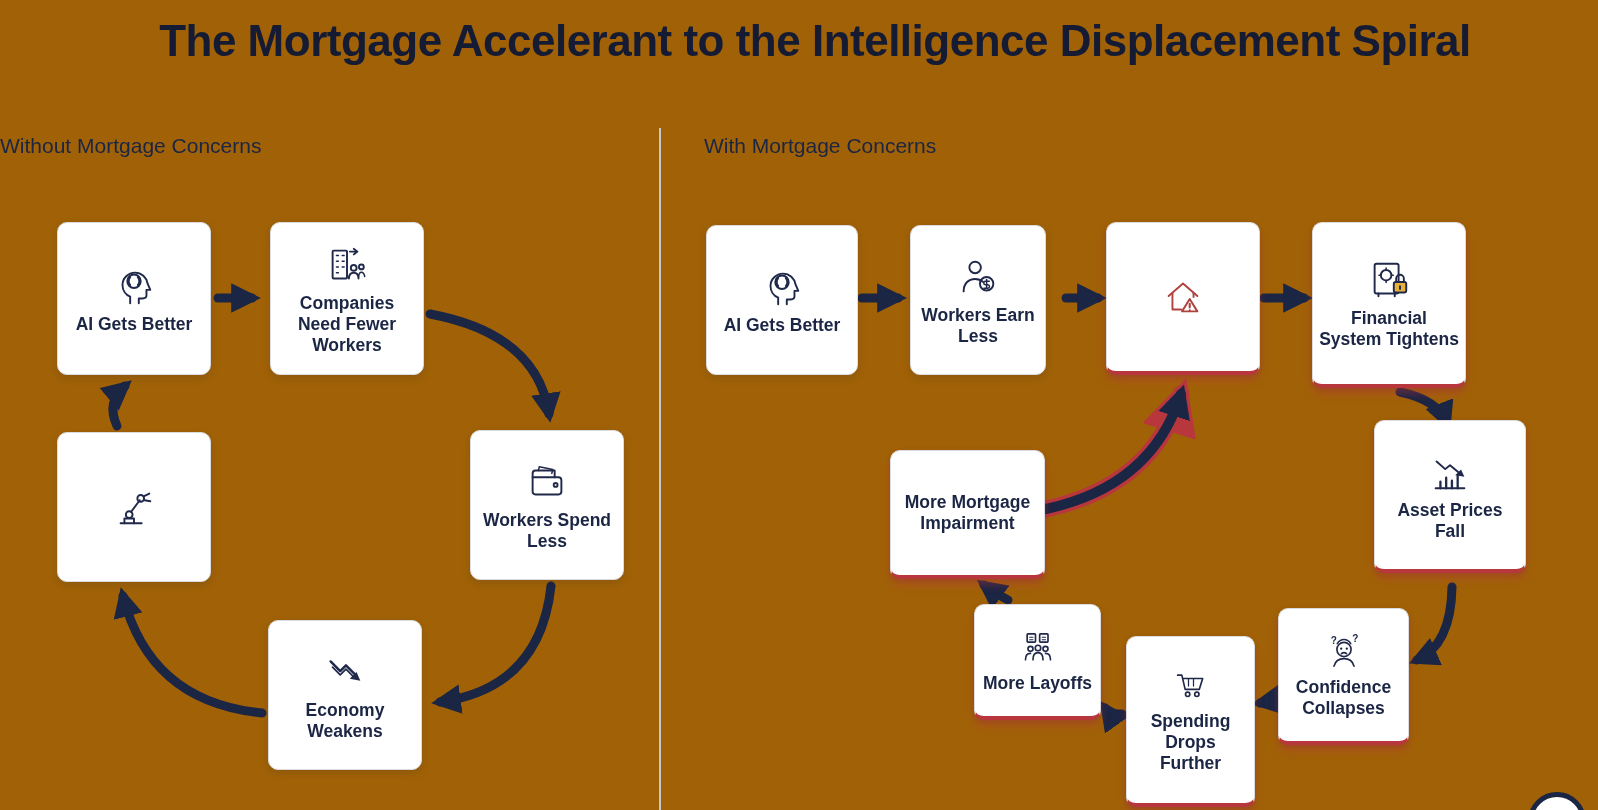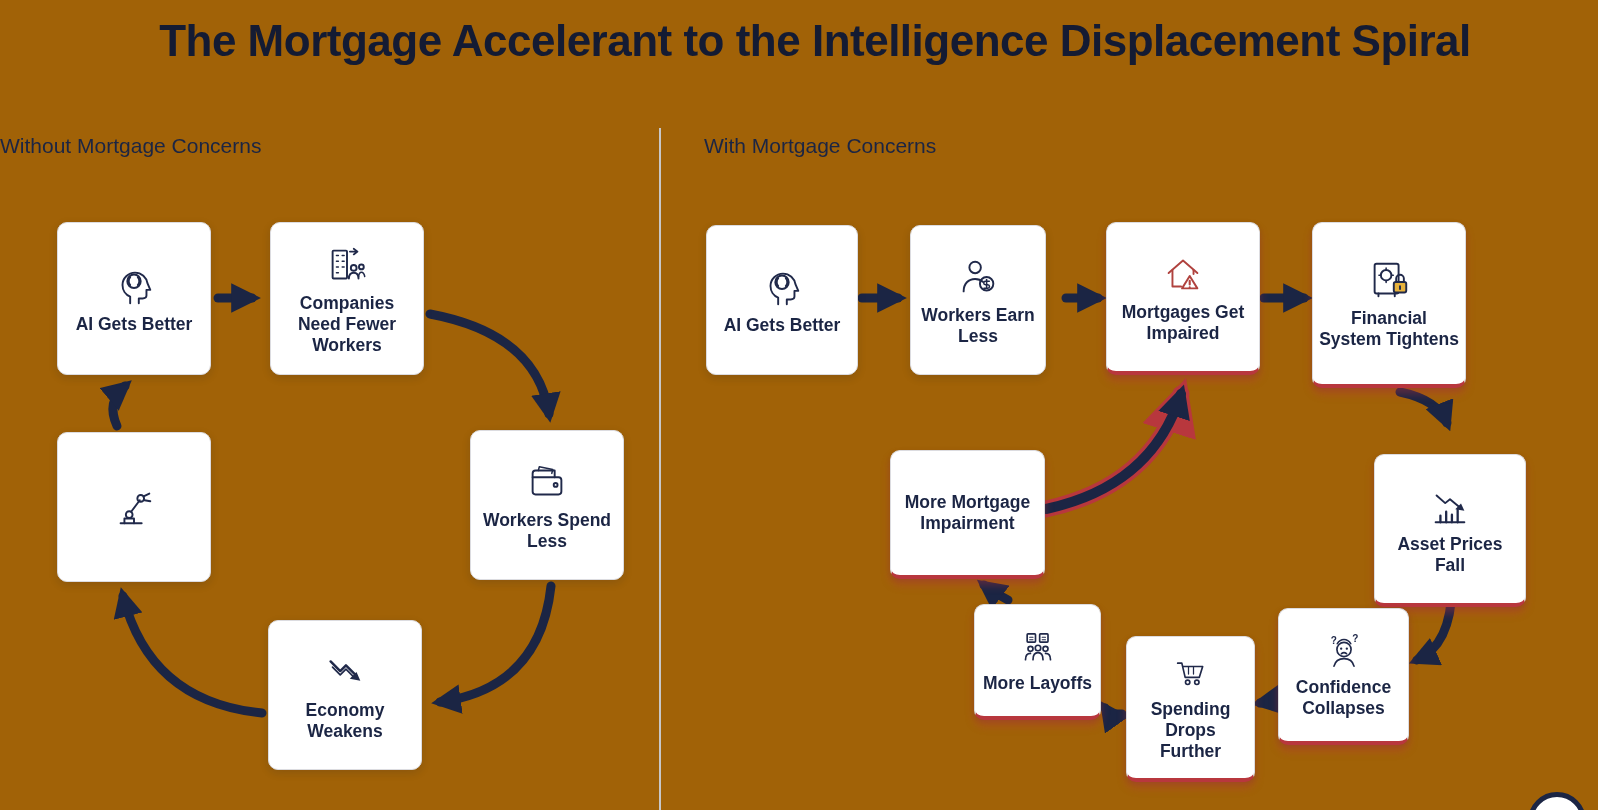--- a/index.html
+++ b/index.html
@@ -156,39 +156,38 @@
   <div class="node impaired" style="left:1106px;top:222px;width:154px;height:153px">
     <span class="icon">
       <svg width="46" height="46" viewBox="0 0 48 48" fill="none" stroke="#b0423e" stroke-width="2" stroke-linecap="round" stroke-linejoin="round">
         <path d="M9 23 24 10l15 13"></path>
         <path d="M13 20v17h9"></path>
         <path d="M35 20v4"></path>
         <path d="M31 26l8 13H23z"></path>
         <path d="M31 31v4m0 3v.2" stroke-width="2.2"></path>
       </svg>
     </span>
-    <span class="label">Mortgages Get Impaired</span>
   </div>
 
   <div class="node impaired" style="left:1312px;top:222px;width:154px;height:166px">
     <span class="icon">
       <svg width="46" height="46" viewBox="0 0 48 48" fill="none" stroke="#20294a" stroke-width="2" stroke-linecap="round" stroke-linejoin="round">
         <rect x="9" y="7" width="25" height="31" rx="2"></rect>
         <path d="M13 38v3m17-3v3"></path>
         <circle cx="21" cy="19" r="5.5"></circle>
         <path d="M21 11.5v2m0 11v2m7.5-7.5h-2m-11 0h-2" stroke-width="1.6"></path>
         <rect x="29" y="26" width="13" height="11" rx="2" fill="#e7b23c"></rect>
         <path d="M31.5 26v-3.5a4 4 0 0 1 8 0V26"></path>
         <path d="M35.5 30.5v3"></path>
       </svg>
     </span>
     <span class="label">Financial System Tightens</span>
   </div>
 
-  <div class="node impaired" style="left:1374px;top:454px;width:152px;height:153px">
+  <div class="node impaired" style="left:1374px;top:420px;width:152px;height:153px">
     <span class="icon">
       <svg width="46" height="46" viewBox="0 0 48 48" fill="none" stroke="#20294a" stroke-width="2" stroke-linecap="round" stroke-linejoin="round">
         <path d="M9 41h30"></path>
         <path d="M14 41v-7m6 7v-11m6 11v-8m6 8v-13" stroke-width="2.4"></path>
         <path d="M10 13l9 8 5-4 11 9"></path>
         <path d="M39 29 L29.5 27.5 35.5 21.5 Z" fill="#20294a" stroke="none"></path>
       </svg>
     </span>
     <span class="label">Asset Prices Fall</span>
   </div>
@@ -201,21 +200,21 @@
         <path d="M21 26c2-1.8 4-1.8 6 0"></path>
         <path d="M16 14c2-3.5 5-5 8-5s6 1.5 8 5"></path>
         <path d="M12 41c1.5-6 6-9 12-9s10.5 3 12 9"></path>
         <text x="8" y="14" font-size="12" font-weight="bold" fill="#20294a" stroke="none" font-family="Liberation Sans, sans-serif">?</text>
         <text x="34" y="12" font-size="12" font-weight="bold" fill="#20294a" stroke="none" font-family="Liberation Sans, sans-serif">?</text>
       </svg>
     </span>
     <span class="label">Confidence Collapses</span>
   </div>
 
-  <div class="node impaired" style="left:1126px;top:636px;width:129px;height:146px">
+  <div class="node impaired" style="left:1126px;top:636px;width:129px;height:171px">
     <span class="icon">
       <svg width="40" height="40" viewBox="0 0 48 48" fill="none" stroke="#20294a" stroke-width="2" stroke-linecap="round" stroke-linejoin="round">
         <path d="M8 11h5l4 17h17l4-13H15"></path>
         <circle cx="20" cy="34" r="2.6"></circle>
           <circle cx="31" cy="34" r="2.6"></circle>
         <path d="M21 15v9m6-9v9" stroke-width="1.5"></path>
       </svg>
     </span>
     <span class="label">Spending Drops Further</span>
   </div>

